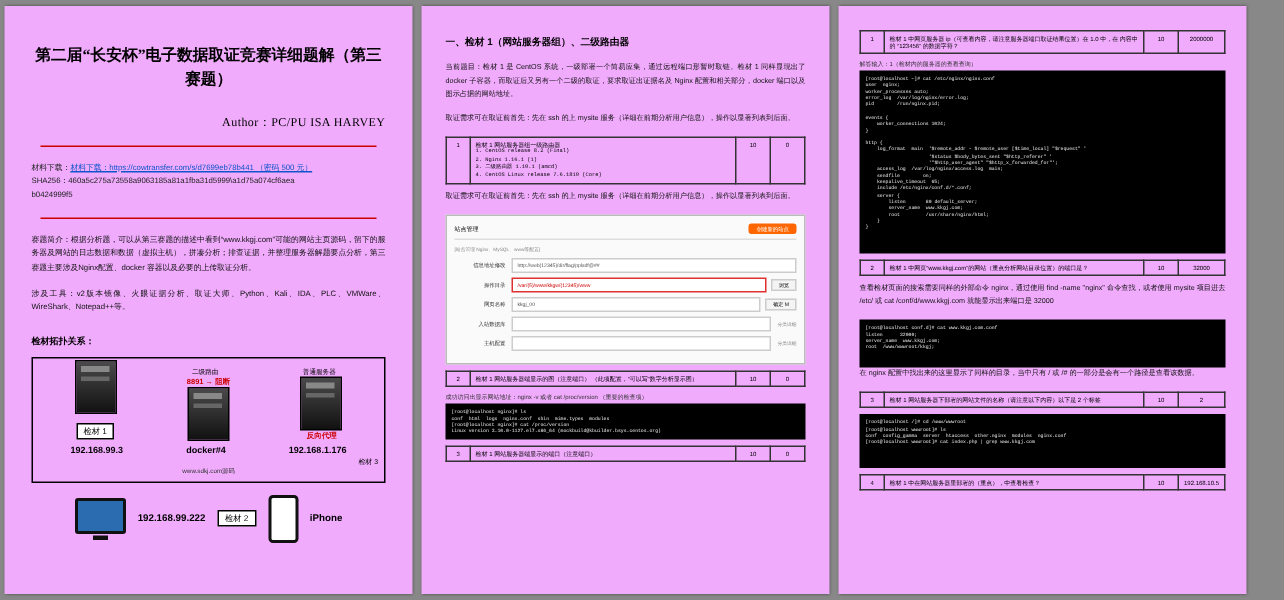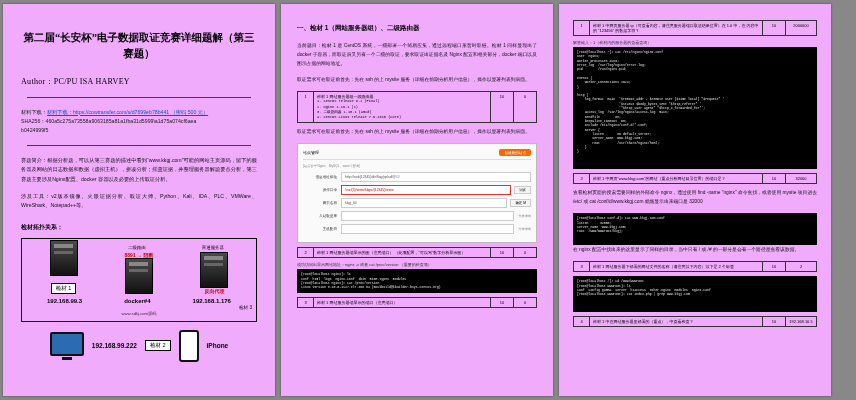--- a/index.html
+++ b/index.html
@@ -7,21 +7,21 @@
   .pages{display:flex;gap:6px;padding:4px 3px;box-sizing:border-box;height:400px;}
   .page{background:#f0abfc;position:relative;box-sizing:border-box;overflow:hidden;
         box-shadow:0 0 2px rgba(0,0,0,.5);}
   .p1{width:272px;height:392px;padding:16px 18px;}
   .p2{width:272px;height:392px;padding:14px 16px;}
   .p3{width:272px;height:392px;padding:12px 14px;}
 
   
   .title1{font-family:"Liberation Serif",serif;font-weight:bold;font-size:10.5px;
           text-align:center;margin:10px 0 0 0;line-height:1.5;color:#000;}
-  .author{text-align:left;font-family:"Liberation Serif",serif;font-size:8px;
+  .author{text-align:right;font-family:"Liberation Serif",serif;font-size:8px;
           margin-top:14px;letter-spacing:.3px;}
   .hr{border:0;border-top:1px solid #c00;margin:10px 6px;}
   .blue{color:#1155cc;text-decoration:underline;}
   .smallline{font-size:5.2px;line-height:1.75;color:#222;margin:0;word-break:break-all;}
   .para{font-size:5.2px;line-height:1.85;color:#111;margin:7px 0 0 0;text-align:justify;}
   .sechead{font-size:6px;font-weight:bold;margin:12px 0 6px 0;color:#000;}
 
   
   .diagram{border:1.5px solid #000;margin:2px 0 0 0;padding:6px 4px 4px 4px;
            position:relative;height:84px;box-sizing:border-box;}

